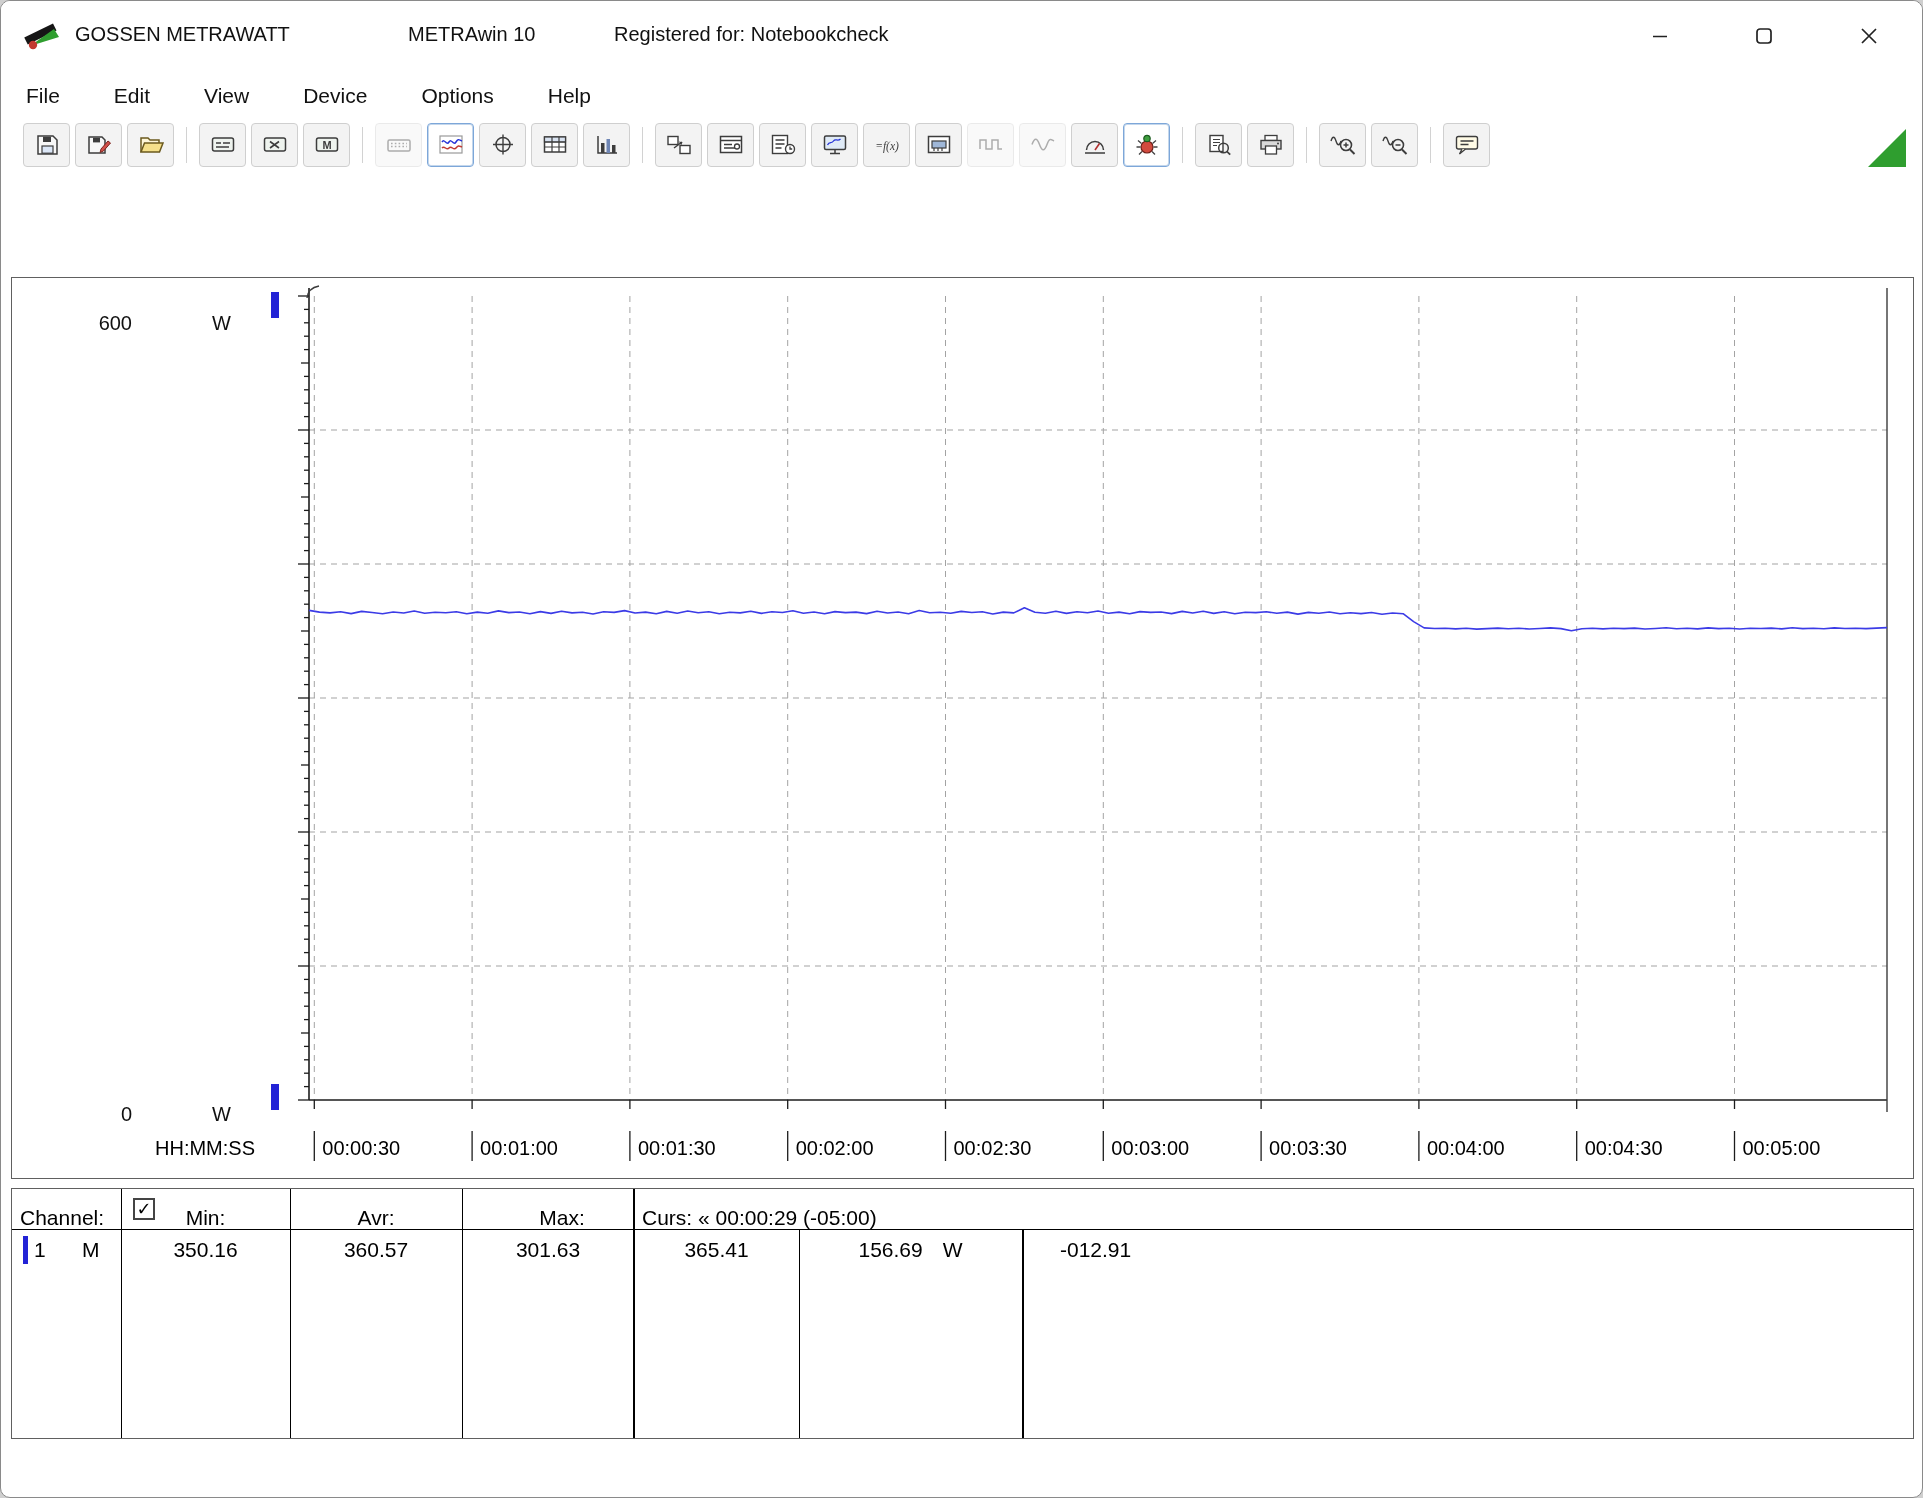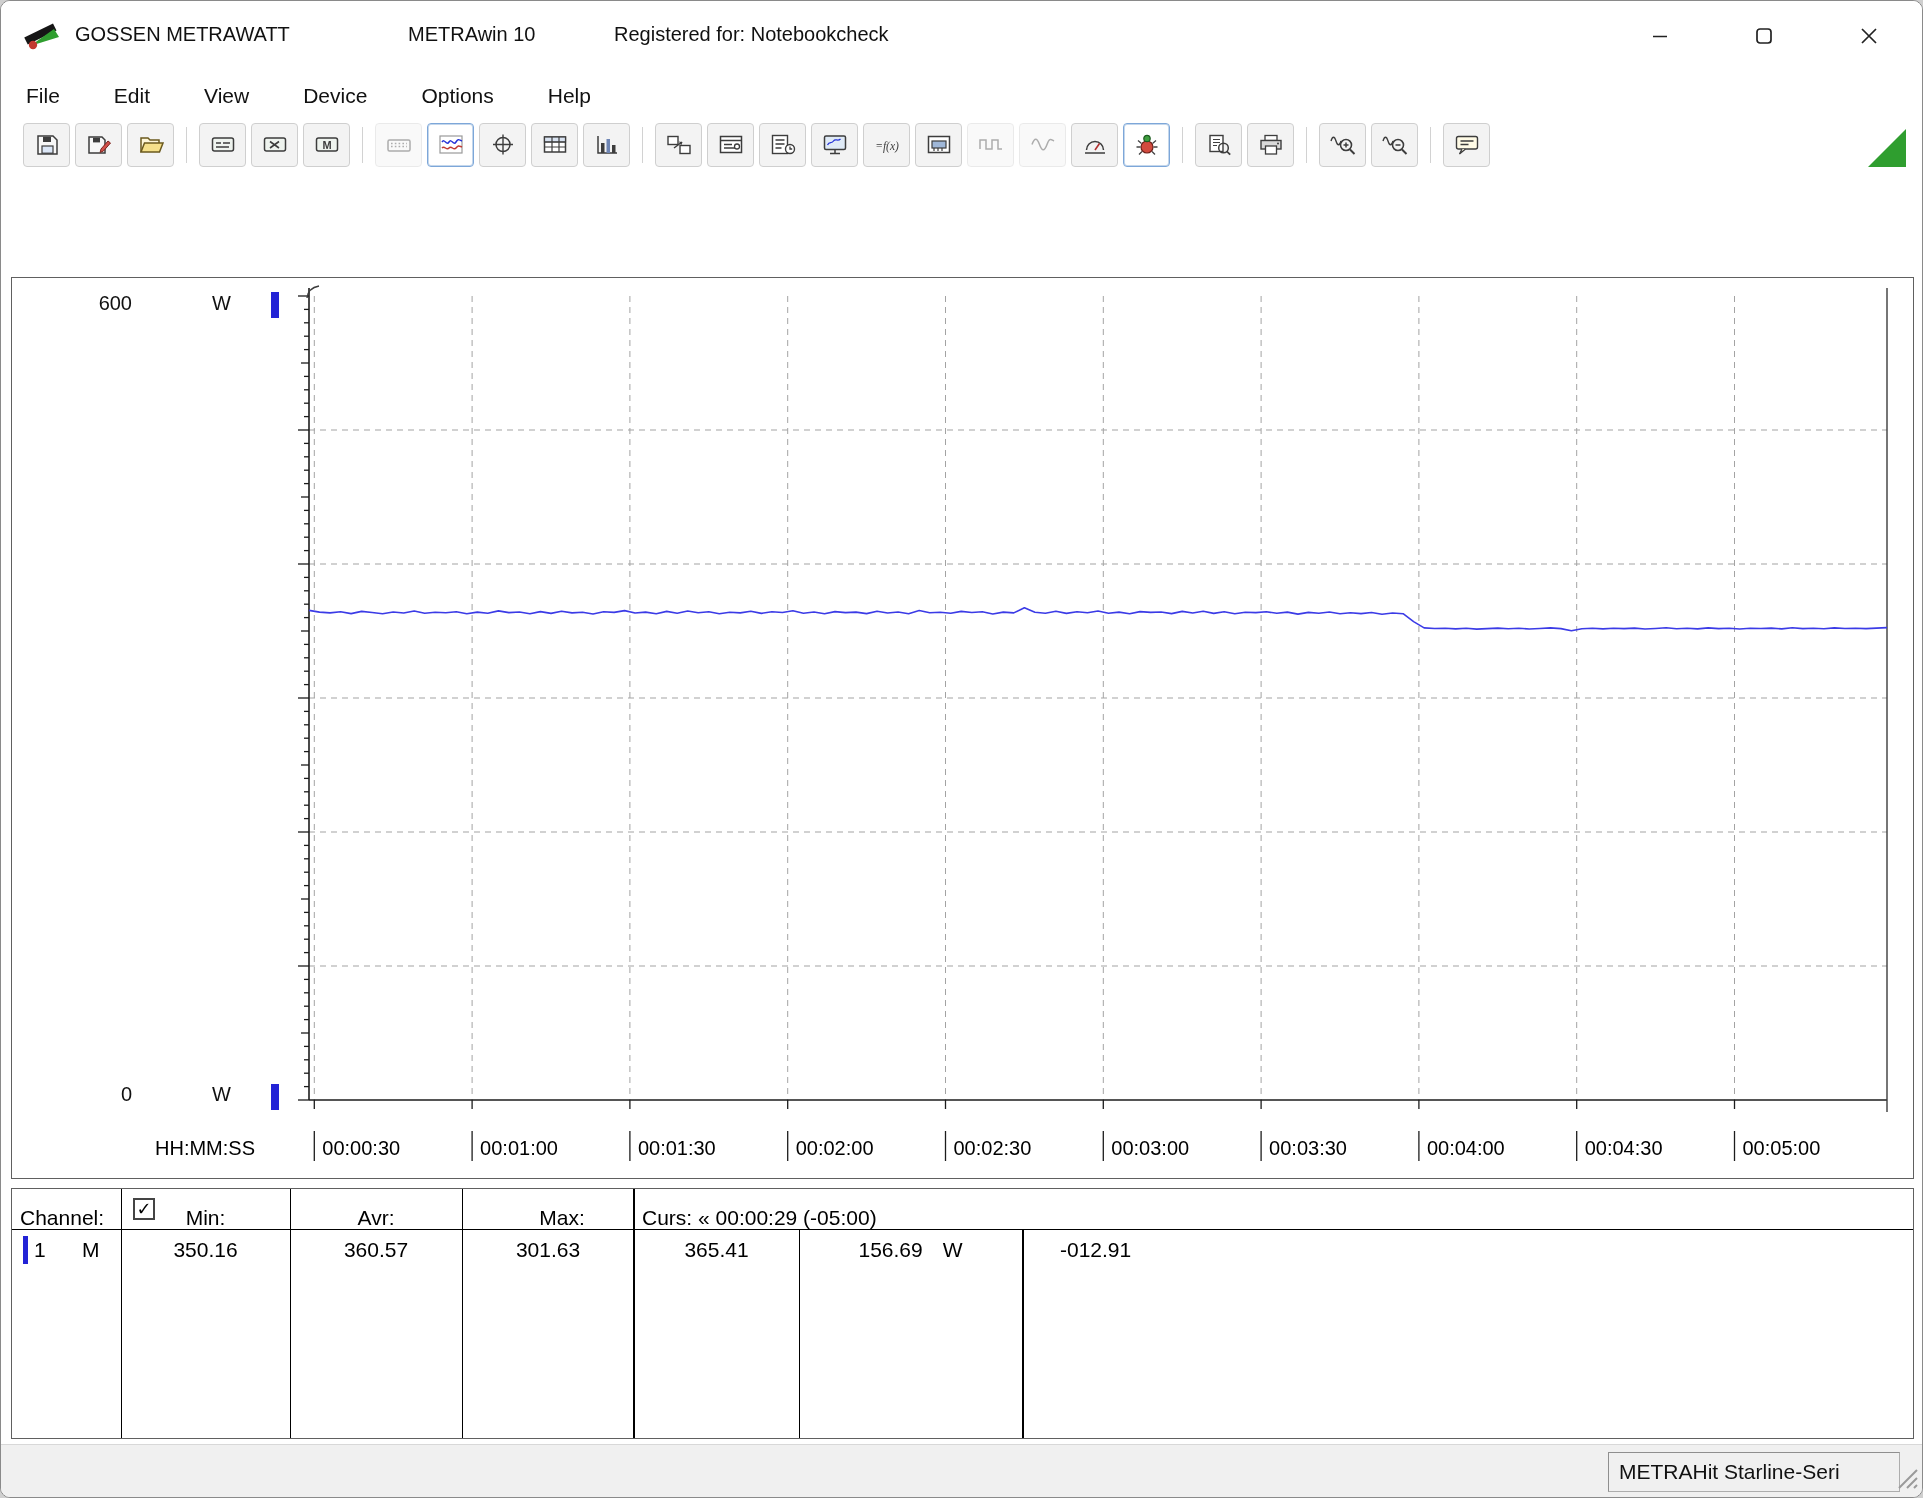--- a/index.html
+++ b/index.html
@@ -37,21 +37,21 @@
   
   .chartpanel { position:absolute; top:276px; left:10px; width:1903px; height:902px;
                 border:1px solid #606060; background:#fff; }
   #chart-svg { position:absolute; left:0; top:0; width:1901px; height:900px; }
   #chart-svg text { font-family:"Liberation Sans", sans-serif; font-size:20px; fill:#000; }
   .grid   { stroke:#a3a3a3; stroke-width:1; stroke-dasharray:6 5; fill:none; }
   .tick   { stroke:#1c1c1c; stroke-width:1.3; }
   .axis   { stroke:#1c1c1c; stroke-width:1.6; }
   .cursor { stroke:#3c3c3c; stroke-width:1.4; }
   .curs-mark { stroke:#3c3c3c; fill:none; stroke-width:1.4; }
-  .ylab { position:absolute; font-size:20px; height:26px; line-height:26px; }
+  .ylab { position:absolute; font-size:20px; height:26px; line-height:26px;margin-top:20px; }
   .marker-blue { position:absolute; width:8px; height:26px; background:#2323d6; }
 
   
   .tablepanel { position:absolute; top:1187px; left:10px; width:1903px; height:251px;
                 border:1px solid #606060; background:#fff; font-size:21px; color:#000; }
   .th { position:absolute; top:9px; height:40px; line-height:40px; white-space:nowrap; }
   .td { position:absolute; top:44px; height:34px; line-height:34px; white-space:nowrap; }
   .center { text-align:center; }
   .th-underline { position:absolute; top:40px; left:0; right:0; height:1px; background:#000; }
   .vline { position:absolute; top:0; bottom:0; width:1px; background:#000; }
@@ -509,22 +509,14 @@
     <div class="td center" style="left:109px;width:169px">350.16</div>
     <div class="td center" style="left:278px;width:172px">360.57</div>
     <div class="td center" style="left:450px;width:172px">301.63</div>
     <div class="td center" style="left:622px;width:165px">365.41</div>
     <div class="td center" style="left:787px;width:223px">
       <span>156.69</span><span class="unit">W</span>
     </div>
     <div class="td" style="left:1048px">-012.91</div>
   </div>
 
-  <div class="statusbar">
-    <div class="device-box">METRAHit Starline-Seri</div>
-    <span class="resize-grip">
-      <svg width="26" height="26">
-          <path d="M24 6L6 24M24 14L14 24M24 21l-3 3" stroke="#9a9a9a" stroke-width="2" fill="none"></path>
-        </svg>
-    </span>
-  </div>
 
 </div>
 
 </body></html>

